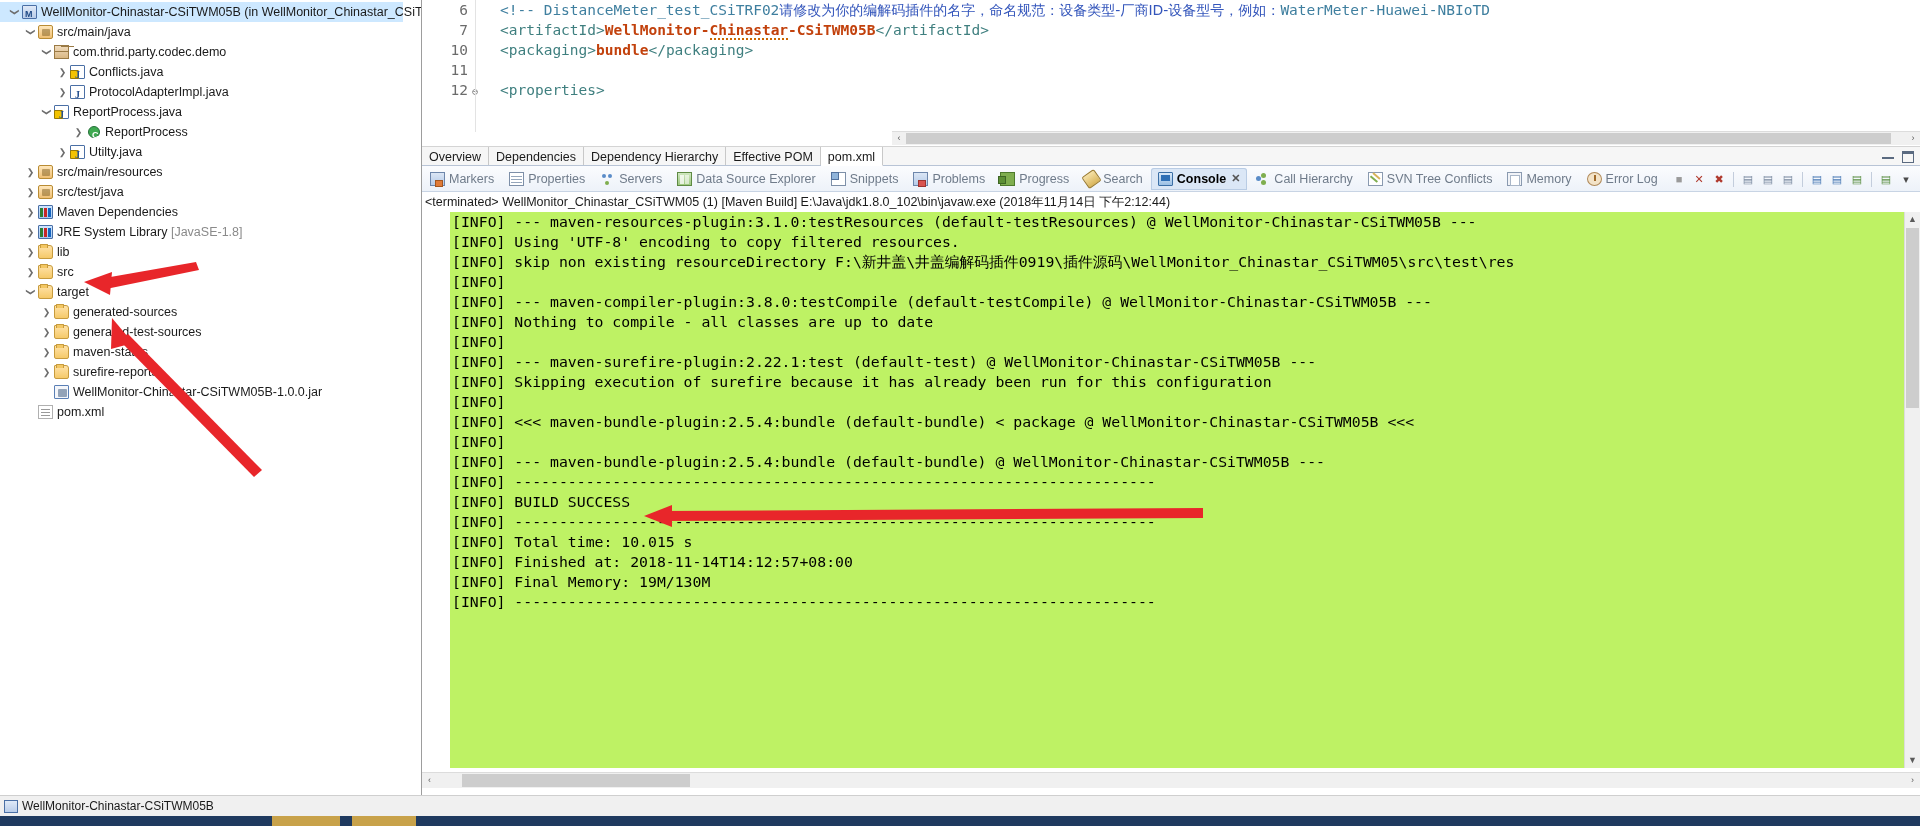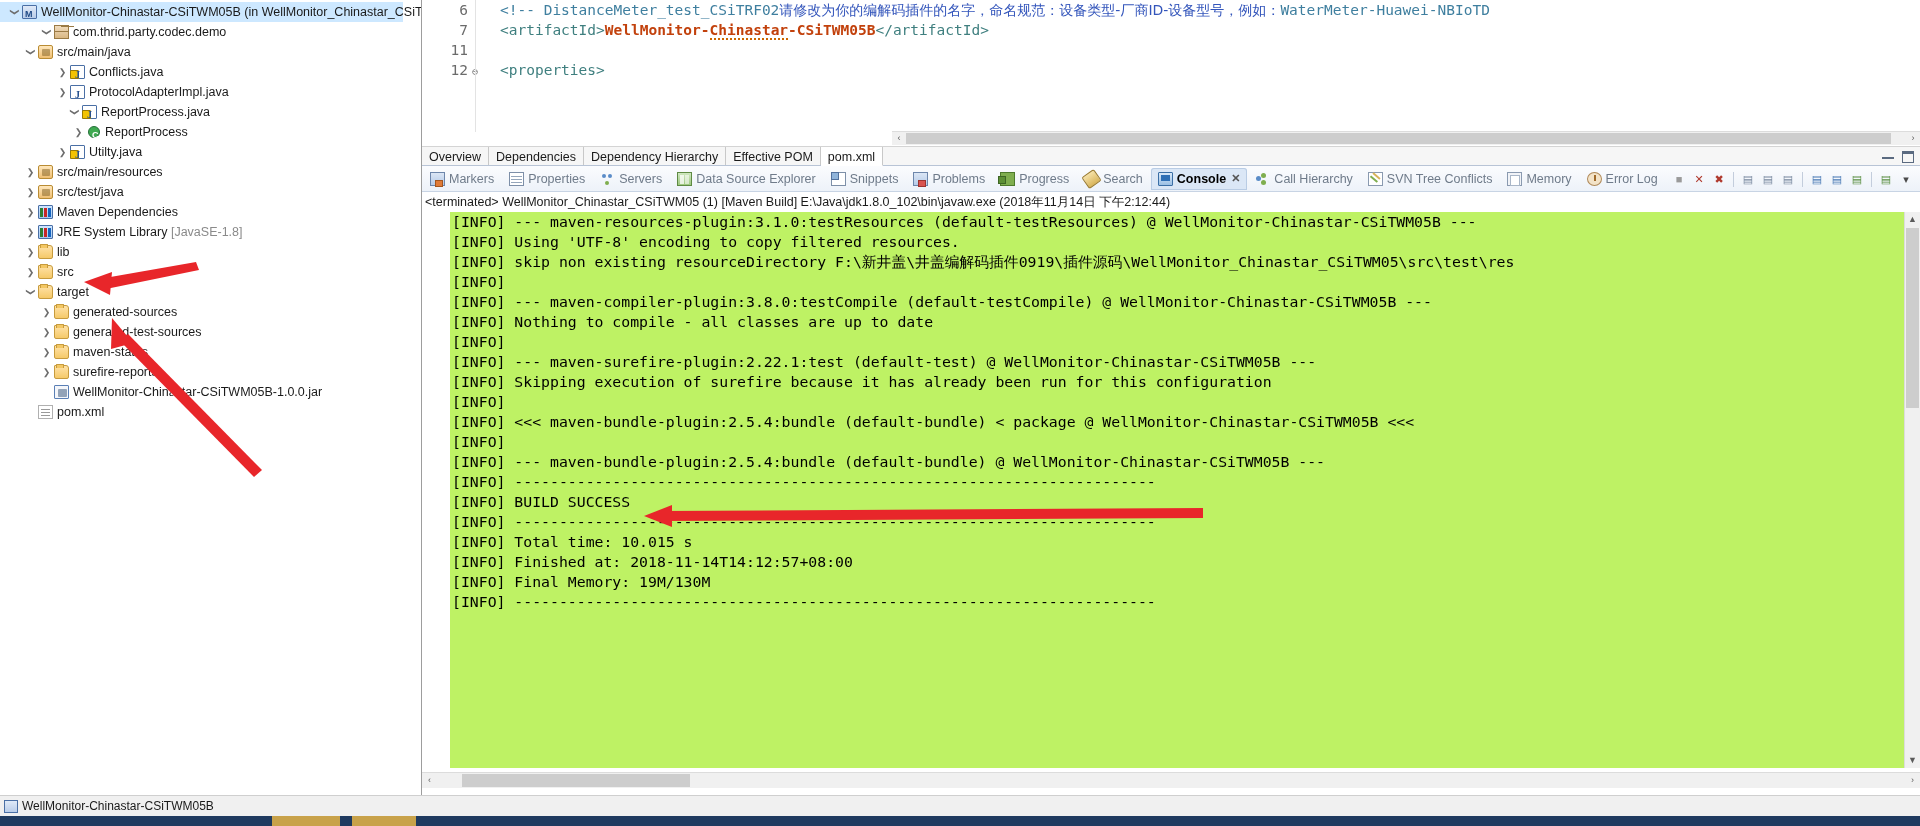--- a/index.html
+++ b/index.html
@@ -235,49 +235,49 @@
 
   <div id="explorer">
     <div class="tree" id="tree-root">
         <div class="trow sel" style="padding-left: 8px; width: 403px;">
           <span class="twist" style="transform: rotate(90deg);">❯</span>
           <span class="ticon">
             <span class="ic-mvn"></span>
           </span>
           <span class="tlabel">WellMonitor-Chinastar-CSiTWM05B (in WellMonitor_Chinastar_CSiTWM05)</span>
         </div>
-        <div class="trow" style="padding-left: 40px;">
+        <div class="trow" style="padding-left: 24px;">
           <span class="twist" style="transform: rotate(90deg);">❯</span>
           <span class="ticon">
+            <span class="ic-pkgsrc"></span>
+          </span>
+          <span class="tlabel">src/main/java</span>
+        </div>
+        <div class="trow" style="padding-left: 40px;">
+          <span class="twist" style="transform: rotate(90deg);">❯</span>
+          <span class="ticon">
             <span class="ic-pkg"></span>
           </span>
           <span class="tlabel">com.thrid.party.codec.demo</span>
         </div>
-        <div class="trow" style="padding-left: 24px;">
-          <span class="twist" style="transform: rotate(90deg);">❯</span>
-          <span class="ticon">
-            <span class="ic-pkgsrc"></span>
-          </span>
-          <span class="tlabel">src/main/java</span>
-        </div>
         <div class="trow" style="padding-left: 56px;">
           <span class="twist">❯</span>
           <span class="ticon">
             <span class="ic-java warn"></span>
           </span>
           <span class="tlabel">Conflicts.java</span>
         </div>
         <div class="trow" style="padding-left: 56px;">
           <span class="twist">❯</span>
           <span class="ticon">
             <span class="ic-java"></span>
           </span>
           <span class="tlabel">ProtocolAdapterImpl.java</span>
         </div>
-        <div class="trow" style="padding-left: 68px;">
+        <div class="trow" style="padding-left: 40px;">
           <span class="twist" style="transform: rotate(90deg);">❯</span>
           <span class="ticon">
             <span class="ic-java warn"></span>
           </span>
           <span class="tlabel">ReportProcess.java</span>
         </div>
         <div class="trow" style="padding-left: 72px;">
           <span class="twist">❯</span>
           <span class="ticon">
             <span class="ic-class"></span>
@@ -385,20 +385,21 @@
       </div>
   </div>
 
   <div id="right">
 
     <div id="editor">
       <div id="gutter-line"></div>
       <div id="code-root">
           <div class="code-row"><span class="ln">6</span><span class="fold"></span><span class="ctext"><span class="c-comment">&lt;!-- DistanceMeter_test_CSiTRF02</span><span class="c-cjk">请修改为你的编解码插件的名字，命名规范：设备类型-厂商ID-设备型号，例如：</span><span class="c-comment">WaterMeter-Huawei-NBIoTD</span></span></div>
           <div class="code-row"><span class="ln">7</span><span class="fold"></span><span class="ctext"><span class="c-tag">&lt;artifactId&gt;</span><span class="c-val">WellMonitor-</span><span class="c-val squig">Chinastar</span><span class="c-val">-CSiTWM05B</span><span class="c-tag">&lt;/artifactId&gt;</span></span></div>
+          <div class="code-row"><span class="ln">10</span><span class="fold"></span><span class="ctext"><span class="c-tag">&lt;packaging&gt;</span><span class="c-val">bundle</span><span class="c-tag">&lt;/packaging&gt;</span></span></div>
           <div class="code-row"><span class="ln">11</span><span class="fold"></span><span class="ctext"></span></div>
           <div class="code-row"><span class="ln">12</span><span class="fold">⊖</span><span class="ctext"><span class="c-tag">&lt;properties&gt;</span></span></div>
         </div>
       <div id="edit-hscroll">
         <div class="arr l">‹</div>
         <div class="thumb"></div>
         <div class="arr r">›</div>
       </div>
     </div>
 

